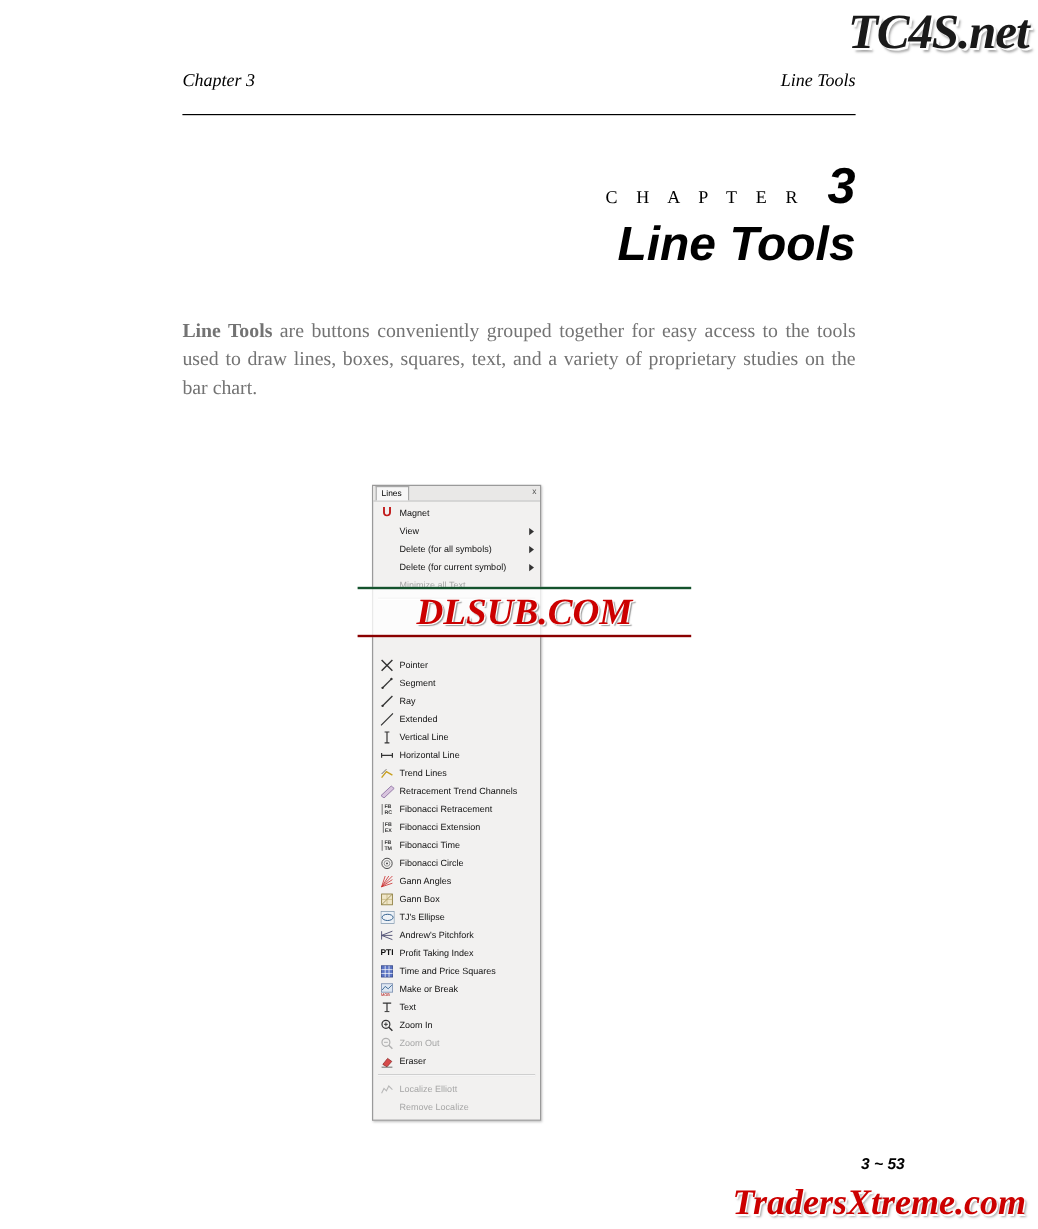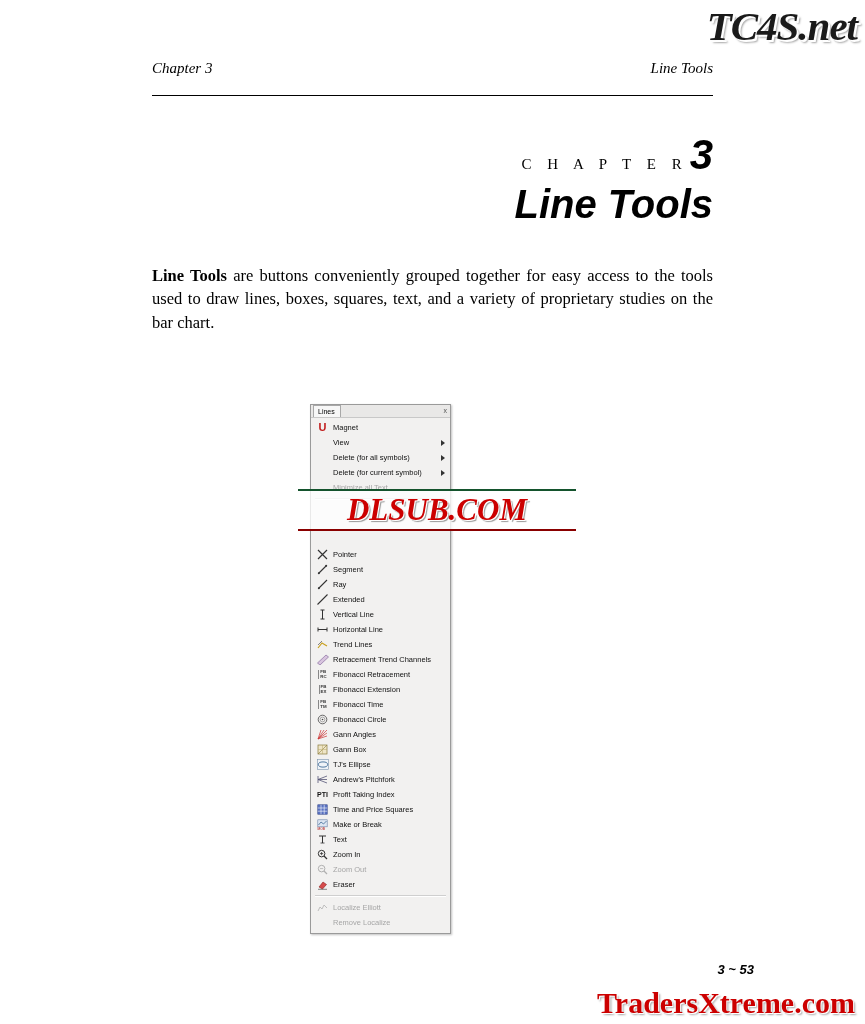--- a/index.html
+++ b/index.html
@@ -48,20 +48,21 @@
     border-bottom: 2px solid #8a0000;
     background: rgba(255,255,255,0.78);
   }
   .wm-bottom {
     position: absolute;
     right: 10px;
     bottom: 4px;
     font-family: "Liberation Serif", serif;
     font-size: 30px;
     font-weight: bold;
+    font-style: italic;
     color: #cc0000;
     text-shadow: 1px 1px 0 #ffffff, 2px 2px 2px rgba(0,0,0,0.35);
   }
 
   
   .runhead {
     position: absolute;
     left: 152px;
     top: 60px;
     width: 561px;
@@ -74,21 +75,21 @@
     color: #000;
   }
 
   
   .chap-line {
     position: absolute;
     right: 152px;
     top: 134px;
     display: flex;
     align-items: baseline;
-    gap: 2px;
+    gap: 19px;
   }
   .chap-word {
     font-size: 15px;
     letter-spacing: 6px;
     font-family: "Liberation Serif", serif;
     color: #000;
   }
   .chap-num {
     font-size: 42px;
     font-weight: bold;
@@ -110,21 +111,21 @@
   }
 
   
   .body-col {
     position: absolute;
     left: 152px;
     top: 264px;
     width: 561px;
     font-size: 16.5px;
     line-height: 1.42;
-    color: #000000;
+    color: #737373;
     text-align: justify;
   }
   .body-col p { margin: 0 0 9px 0; }
   .body-col p.tight { margin-bottom: 0; }
   .lead { font-weight: bold; }
 
   
   .menu-win {
     position: absolute;
     left: 310px;

